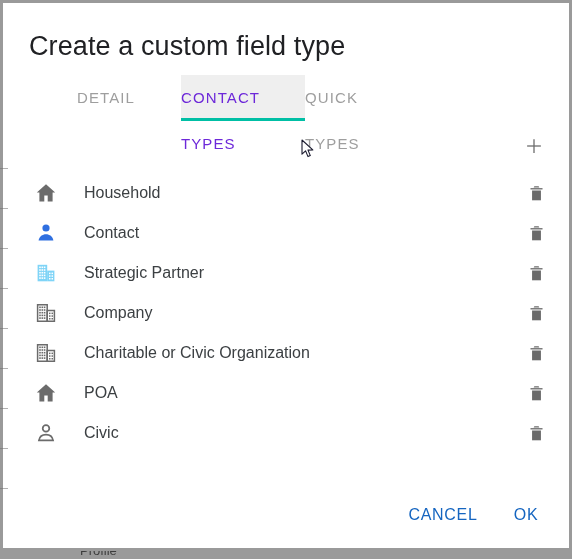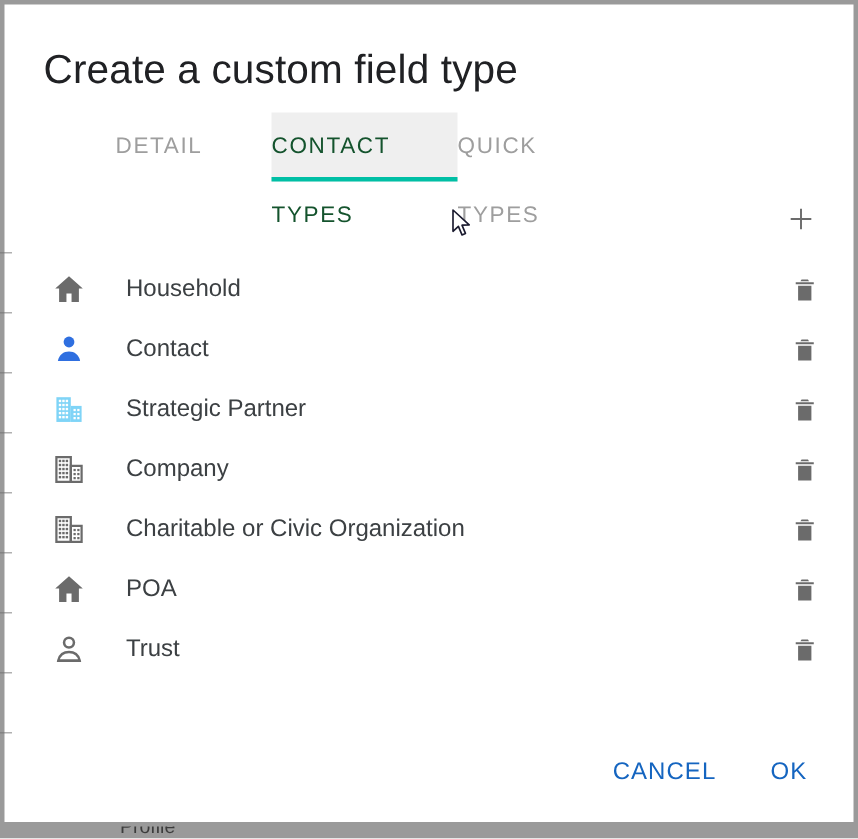--- a/index.html
+++ b/index.html
@@ -107,21 +107,21 @@
     text-align: left;
     font-size: 15px;
     letter-spacing: 1.1px;
     color: #9e9e9e;
     cursor: pointer;
     user-select: none;
     box-sizing: border-box;
   }
   .tab.active {
     background: #efefef;
-    color: #14532d;
+    color: #6d28d9;
   }
   .tab .tab-underline {
     position: absolute;
     left: 0;
     bottom: 0;
     width: 100%;
     height: 3px;
     background: transparent;
   }
   .tab.active .tab-underline {
@@ -425,21 +425,21 @@
           </svg>
         </div>
       </div>
       <div class="list-item">
         <div class="item-icon">
           <svg viewBox="0 0 24 24" width="24" height="24">
             <circle cx="12" cy="7.4" r="3.3" fill="none" stroke="#6b6b6b" stroke-width="1.7"></circle>
             <path d="M4.9 19.4 C5.6 15.6 8.5 13.6 12 13.6 C15.5 13.6 18.4 15.6 19.1 19.4 Z" fill="none" stroke="#6b6b6b" stroke-width="1.7"></path>
           </svg>
         </div>
-        <div class="item-label">Trust</div>
+        <div class="item-label">Civic</div>
         <div class="item-delete">
           <svg viewBox="0 0 24 24" width="19" height="19">
             <path d="M9.3 2.9 L14.7 2.9 L15.6 4.4 L8.4 4.4 Z" fill="#6b6b6b"></path>
             <path d="M4.4 5.2 L19.6 5.2 L19.6 6.9 L4.4 6.9 Z" fill="#6b6b6b"></path>
             <path d="M6.4 8.2 L17.6 8.2 L17.6 20.6 L6.4 20.6 Z" fill="#6b6b6b"></path>
           </svg>
         </div>
       </div>
     </div>
 

